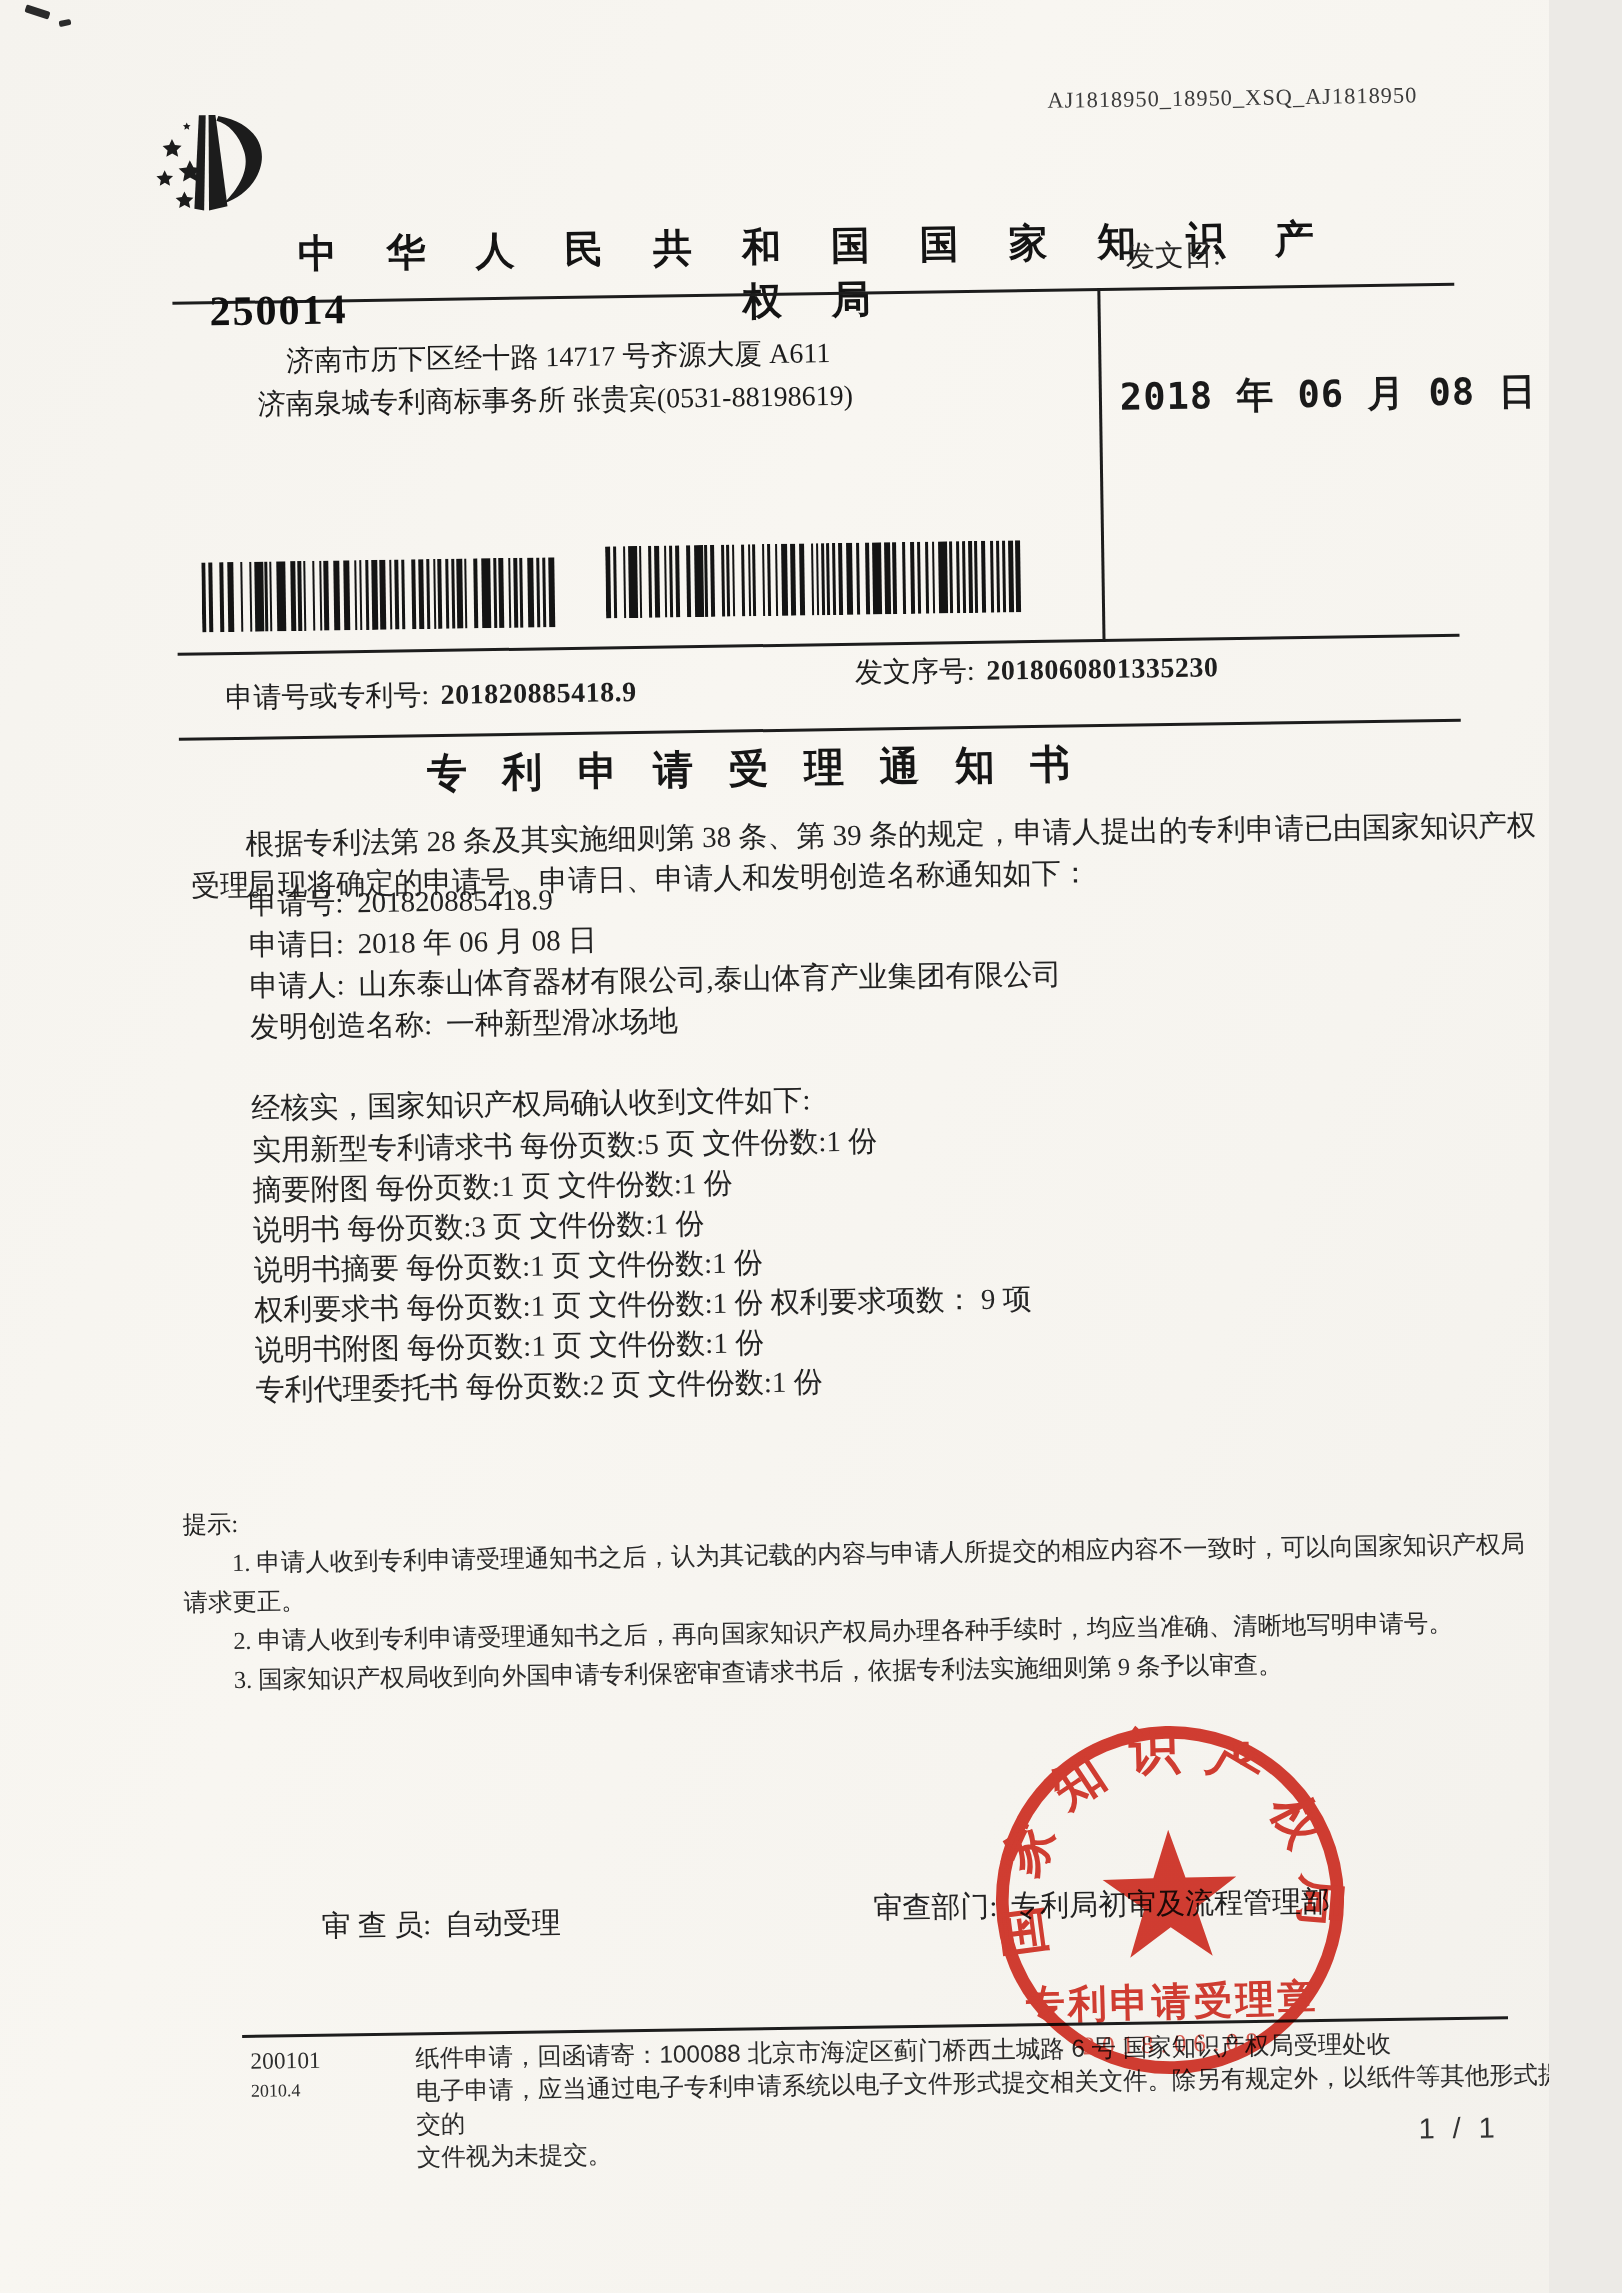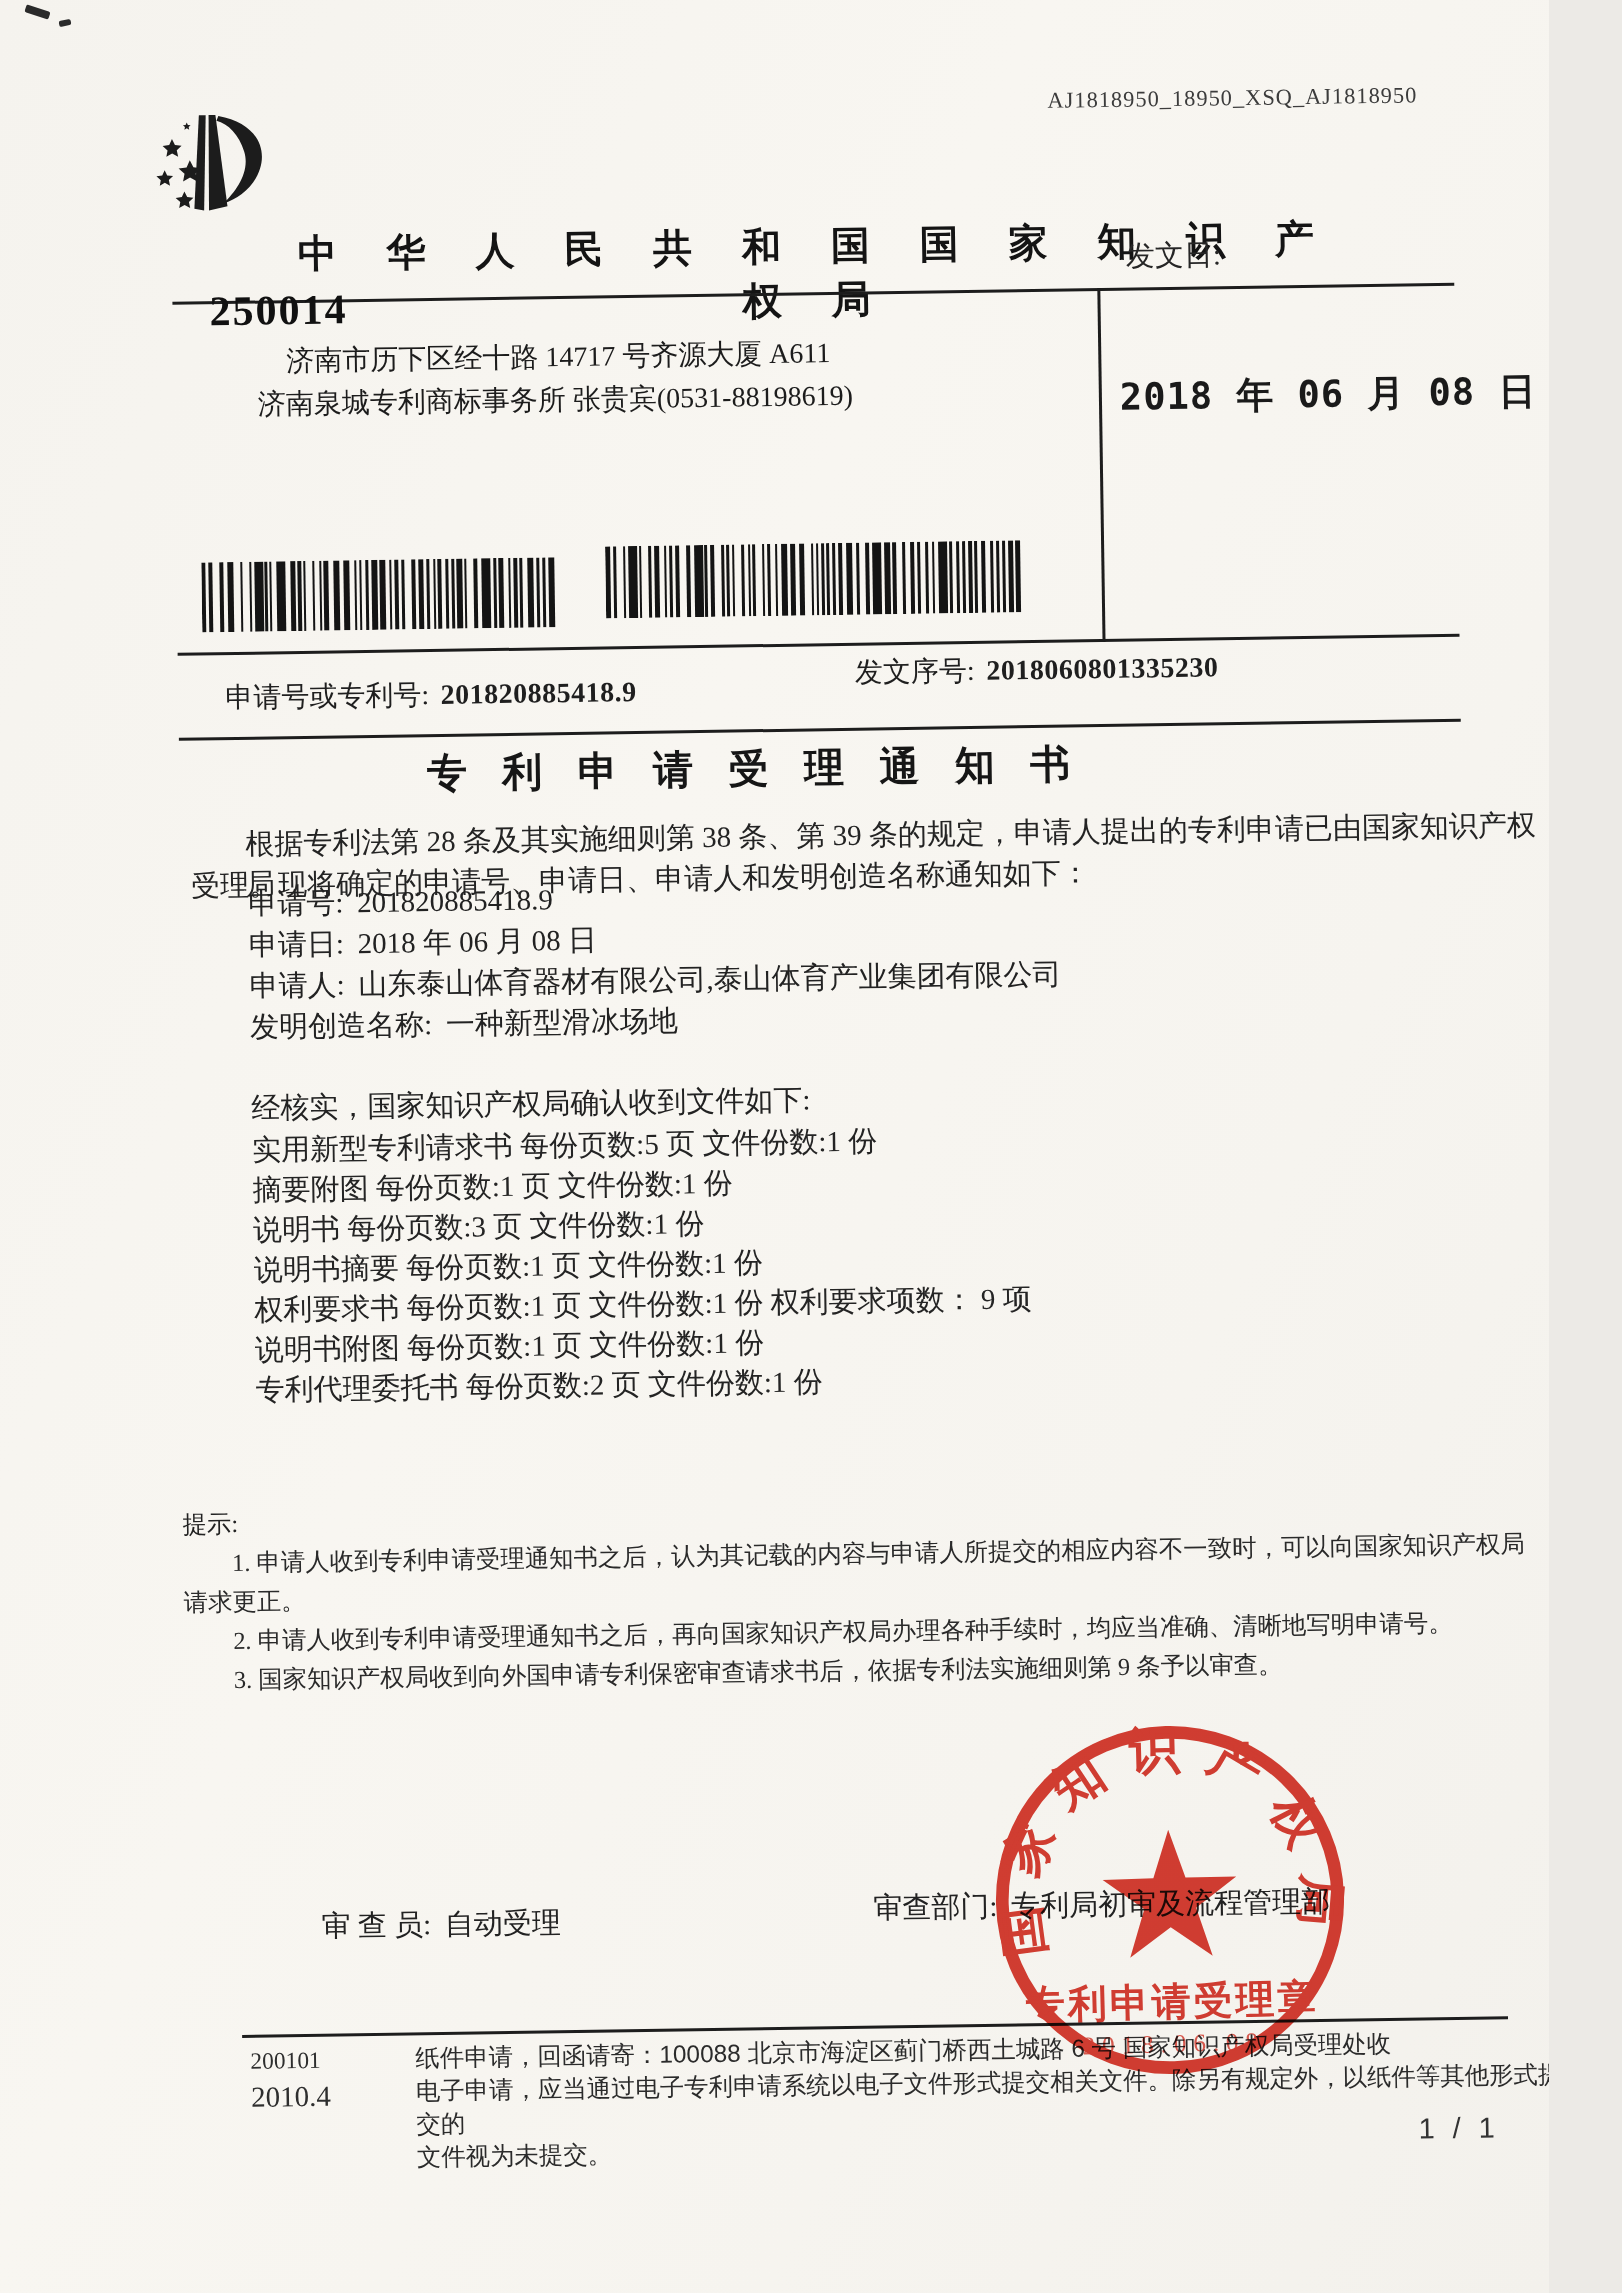--- a/index.html
+++ b/index.html
@@ -49,21 +49,21 @@
   .fields div{white-space:nowrap;}
   .recv-intro{left:252px;top:1081px;font-size:29px;color:#222;}
   .doc-list{left:252px;top:1122px;font-size:29px;line-height:40px;color:#242424;}
   .tips-title{left:177px;top:1500px;font-size:24.4px;color:#222;}
   .tips{left:177px;top:1535px;font-size:24.4px;line-height:39px;color:#2a2a2a;}
   .tips .indent{padding-left:49px;}
   .examiner{left:310px;top:1900px;font-size:29px;color:#222;}
   .dept{left:862px;top:1890px;font-size:29px;color:#222;}
   .sig-val{margin-left:13.7px;}
   .form-no{left:237px;top:2040px;font-size:23.4px;color:#2e2e2e;}
-  .form-date{left:237px;top:2073px;font-size:29px;color:#2e2e2e;}
+  .form-date{left:237px;top:2073px;font-size:18px;color:#2e2e2e;}
   .foot-lines{left:402px;top:2036px;font-size:24.4px;line-height:33px;color:#2b2b2b;
     font-family:"Liberation Sans","DejaVu Sans",sans-serif;}
   .page-num{left:1404px;top:2122px;font-size:29px;letter-spacing:4.9px;color:#333;
     font-family:"Liberation Sans","DejaVu Sans",sans-serif;}
   .stamp{left:975px;top:1705px;width:390px;height:390px;
     mix-blend-mode:multiply;opacity:0.9;transform:rotate(-1.5deg);}
   .speck{background:#2a2a2a;border-radius:2px;}
   .sp1{left:25px;top:7.8px;width:25px;height:7.8px;transform:rotate(18deg);}
   .sp2{left:59px;top:19.5px;width:11.7px;height:5.9px;transform:rotate(-12deg);}
 </style>

